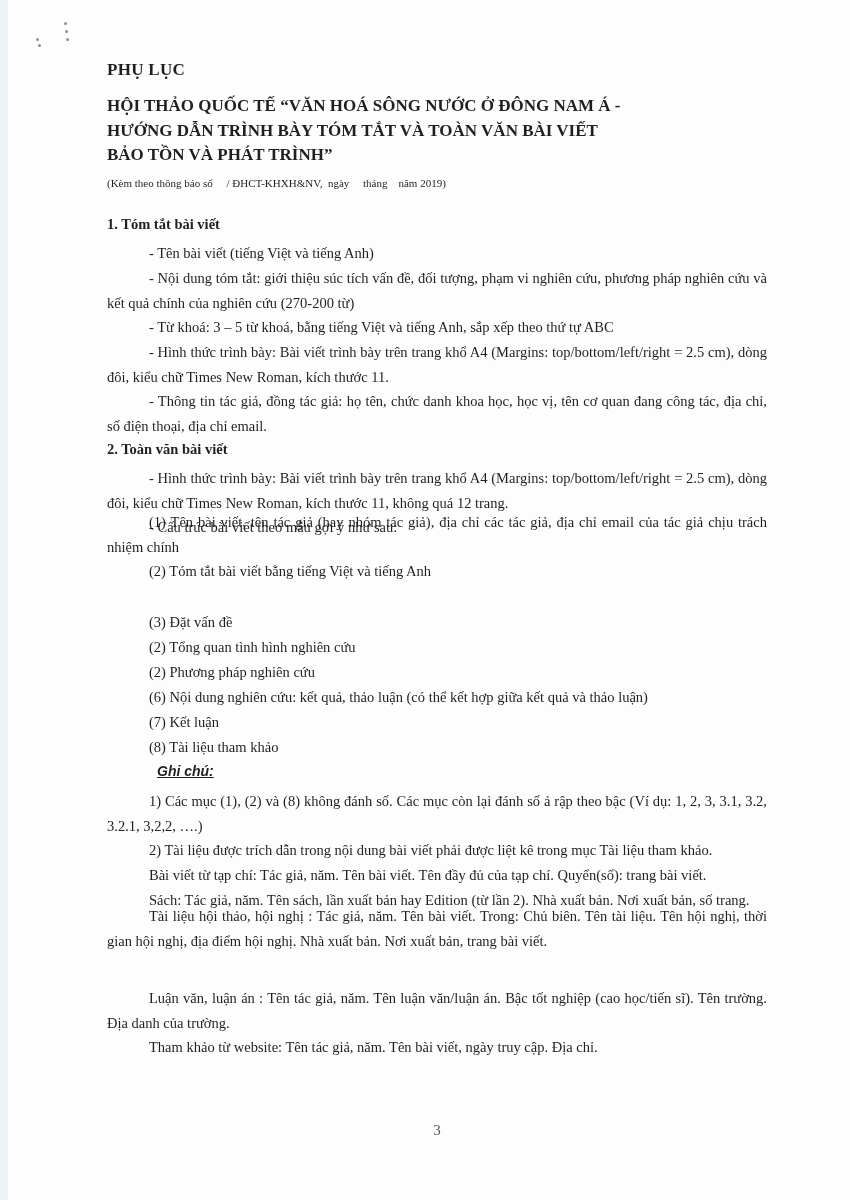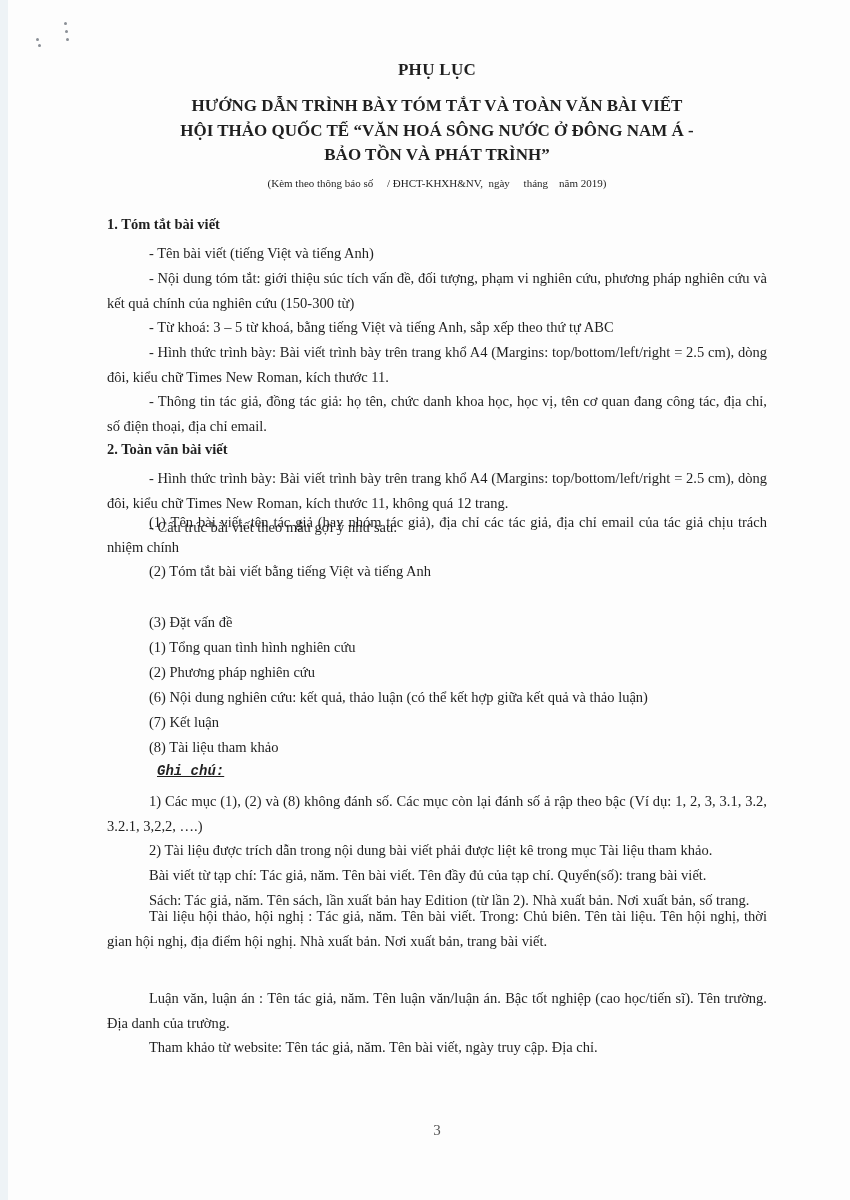--- a/index.html
+++ b/index.html
@@ -4,66 +4,66 @@
 <style>
   html, body { margin: 0; padding: 0; }
   body {
     width: 850px; height: 1200px; background: #fdfdfd; position: relative; overflow: hidden;
     font-family: "Liberation Serif", "DejaVu Serif", serif; color: #1f1f1f;
   }
   .edge { position: absolute; left: 0; top: 0; width: 8px; height: 1200px; background: #eef3f6; }
   .specks { position: absolute; left: 34px; top: 16px; width: 50px; height: 36px; }
   .specks span { position: absolute; width: 3px; height: 3px; border-radius: 50%; background: #8a8f96; }
   .page { position: absolute; left: 107px; top: 0; width: 660px; }
-  .center { text-align: center; }
+  .center { }
   .title1 { position: absolute; top: 60px; left: 0; width: 660px; font-weight: bold; font-size: 17px; letter-spacing: 0.3px; }
   .title2 { position: absolute; top: 94px; left: 0; width: 660px; font-weight: bold; font-size: 17px; line-height: 24.5px; }
   .subtitle { position: absolute; top: 177px; left: 0; width: 660px; font-size: 11px; white-space: pre; }
   .h { position: absolute; left: 0; font-weight: bold; font-size: 14.5px; }
   .p { position: absolute; left: 0; width: 660px; font-size: 14.5px; line-height: 25px; text-align: justify; }
   .ind { text-indent: 42px; }
   .li { position: absolute; left: 42px; font-size: 14.5px; white-space: nowrap; }
-  .note-title { position: absolute; left: 50px; top: 763px; font-family: Liberation Mono, monospace; font-weight: bold; font-style: italic; font-size: 14px; text-decoration: underline; }
+  .note-title { position: absolute; left: 50px; top: 763px; font-family: Liberation Sans, sans-serif; font-weight: bold; font-style: italic; font-size: 14px; text-decoration: underline; }
   .pageno { position: absolute; left: 0; width: 660px; top: 1122px; font-size: 15px; text-align: center; color: #555; }
 </style>
 </head>
 <body>
 
 <div class="edge"></div>
 <div class="specks">
   <span style="left:2px;top:22px"></span>
     <span style="left:4px;top:28px"></span>
   <span style="left:30px;top:6px"></span>
     <span style="left:31px;top:14px"></span>
     <span style="left:32px;top:22px"></span>
 </div>
 
 <div class="page">
   <div class="title1 center">PHỤ LỤC</div>
   <div class="title2 center">
+    <div>HỘI THẢO QUỐC TẾ “VĂN HOÁ SÔNG NƯỚC Ở ĐÔNG NAM Á -</div>
     <div>HƯỚNG DẪN TRÌNH BÀY TÓM TẮT VÀ TOÀN VĂN BÀI VIẾT</div>
-    <div>HỘI THẢO QUỐC TẾ “VĂN HOÁ SÔNG NƯỚC Ở ĐÔNG NAM Á -</div>
     <div>BẢO TỒN VÀ PHÁT TRÌNH”</div>
   </div>
   <div class="subtitle center">(Kèm theo thông báo số     / ĐHCT-KHXH&amp;NV,  ngày     tháng    năm 2019)</div>
 
   <div class="h" style="top:216px">1. Tóm tắt bài viết</div>
   <div class="p ind" style="top:241px">- Tên bài viết (tiếng Việt và tiếng Anh)</div>
-  <div class="p ind" style="top:266px">- Nội dung tóm tắt: giới thiệu súc tích vấn đề, đối tượng, phạm vi nghiên cứu, phương pháp nghiên cứu và kết quả chính của nghiên cứu (150-300 từ)</div>
+  <div class="p ind" style="top:266px">- Nội dung tóm tắt: giới thiệu súc tích vấn đề, đối tượng, phạm vi nghiên cứu, phương pháp nghiên cứu và kết quả chính của nghiên cứu (270-200 từ)</div>
   <div class="p ind" style="top:315px">- Từ khoá: 3 – 5 từ khoá, bằng tiếng Việt và tiếng Anh, sắp xếp theo thứ tự ABC</div>
   <div class="p ind" style="top:340px">- Hình thức trình bày: Bài viết trình bày trên trang khổ A4 (Margins: top/bottom/left/right = 2.5 cm), dòng đôi, kiểu chữ Times New Roman, kích thước 11.</div>
   <div class="p ind" style="top:389px">- Thông tin tác giả, đồng tác giả: họ tên, chức danh khoa học, học vị, tên cơ quan đang công tác, địa chỉ, số điện thoại, địa chỉ email.</div>
 
   <div class="h" style="top:441px">2. Toàn văn bài viết</div>
   <div class="p ind" style="top:466px">- Hình thức trình bày: Bài viết trình bày trên trang khổ A4 (Margins: top/bottom/left/right = 2.5 cm), dòng đôi, kiểu chữ Times New Roman, kích thước 11, không quá 12 trang.</div>
   <div class="p ind" style="top:515px">- Cấu trúc bài viết theo mẫu gợi ý như sau:</div>
   <div class="p ind" style="top:510px">(1) Tên bài viết, tên tác giả (hay nhóm tác giả), địa chỉ các tác giả, địa chỉ email của tác giả chịu trách nhiệm chính</div>
   <div class="li" style="top:563px">(2) Tóm tắt bài viết bằng tiếng Việt và tiếng Anh</div>
   <div class="li" style="top:614px">(3) Đặt vấn đề</div>
-  <div class="li" style="top:639px">(1) Tổng quan tình hình nghiên cứu</div>
+  <div class="li" style="top:639px">(2) Tổng quan tình hình nghiên cứu</div>
   <div class="li" style="top:664px">(2) Phương pháp nghiên cứu</div>
   <div class="li" style="top:689px">(6) Nội dung nghiên cứu: kết quả, thảo luận (có thể kết hợp giữa kết quả và thảo luận)</div>
   <div class="li" style="top:714px">(7) Kết luận</div>
   <div class="li" style="top:739px">(8) Tài liệu tham khảo</div>
 
   <div class="note-title">Ghi chú:</div>
   <div class="p ind" style="top:789px">1) Các mục (1), (2) và (8) không đánh số. Các mục còn lại đánh số ả rập theo bậc (Ví dụ: 1, 2, 3, 3.1, 3.2, 3.2.1, 3,2,2, ….)</div>
   <div class="p ind" style="top:838px">2) Tài liệu được trích dẫn trong nội dung bài viết phải được liệt kê trong mục Tài liệu tham khảo.</div>
   <div class="p ind" style="top:863px">Bài viết từ tạp chí: Tác giả, năm. Tên bài viết. Tên đầy đủ của tạp chí. Quyển(số): trang bài viết.</div>
   <div class="p ind" style="top:888px">Sách: Tác giả, năm. Tên sách, lần xuất bản hay Edition (từ lần 2). Nhà xuất bản. Nơi xuất bản, số trang.</div>

